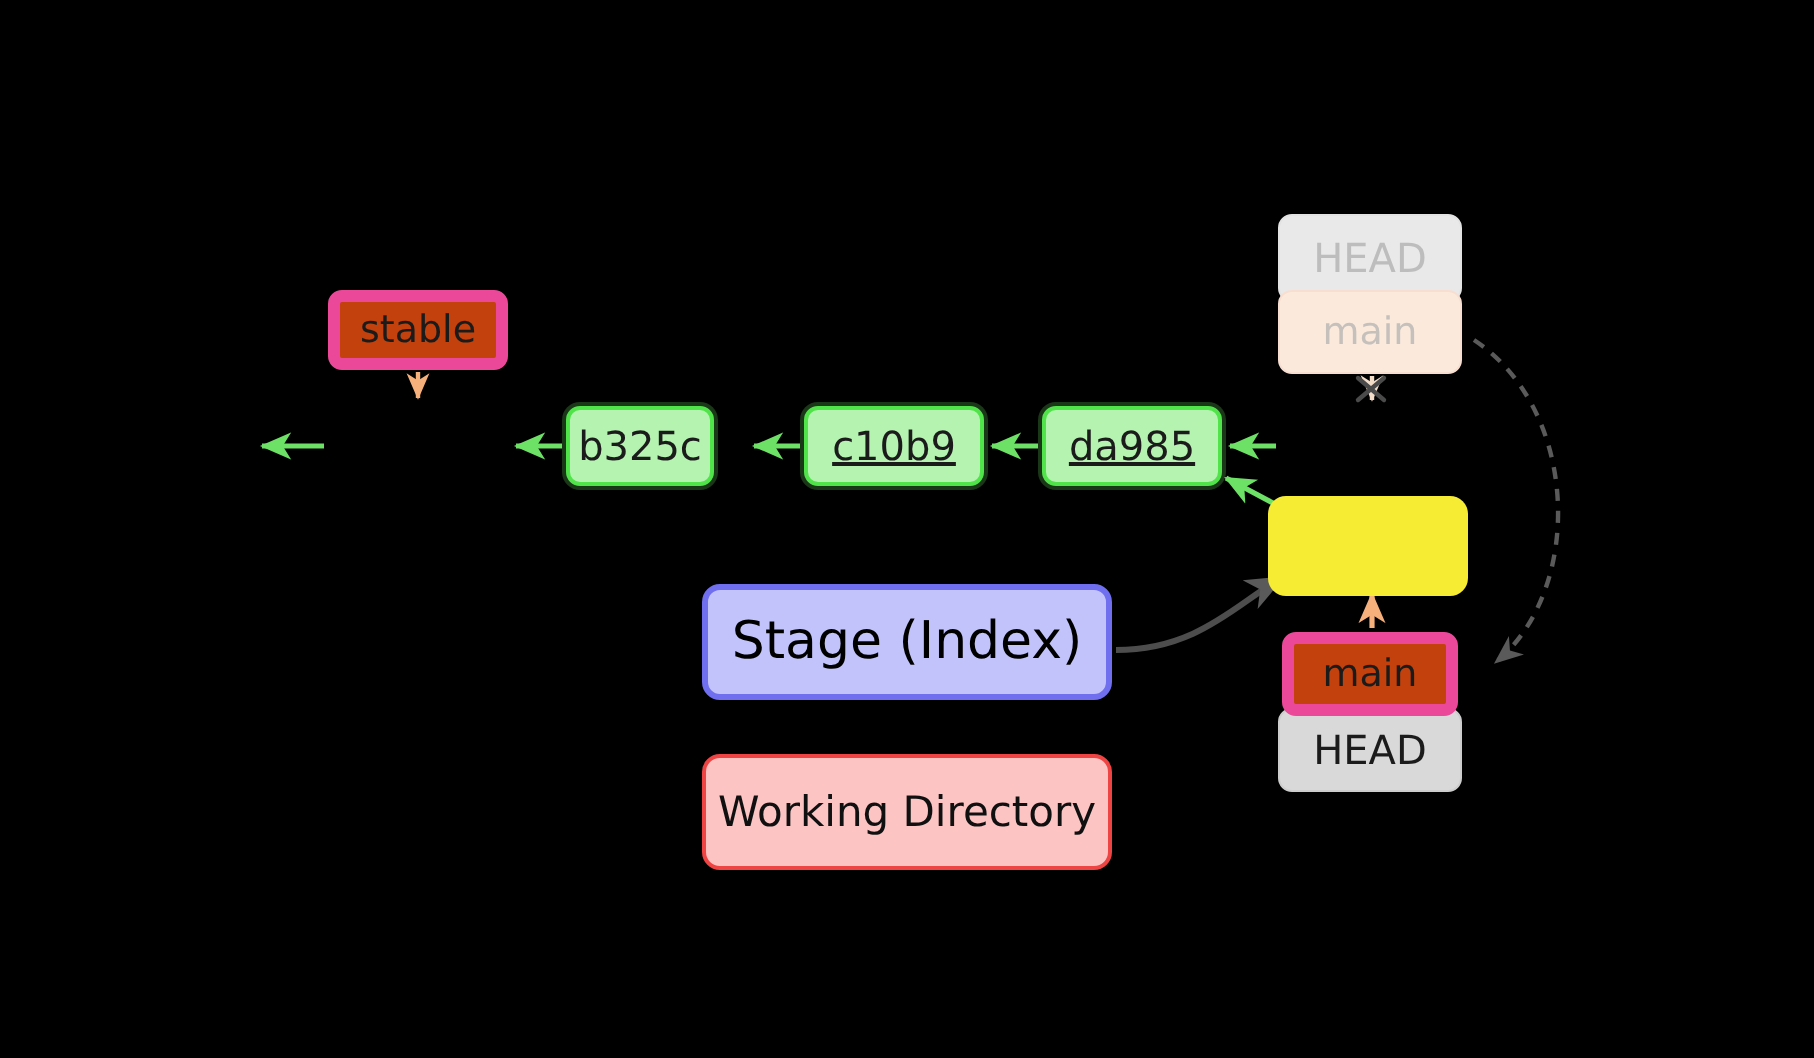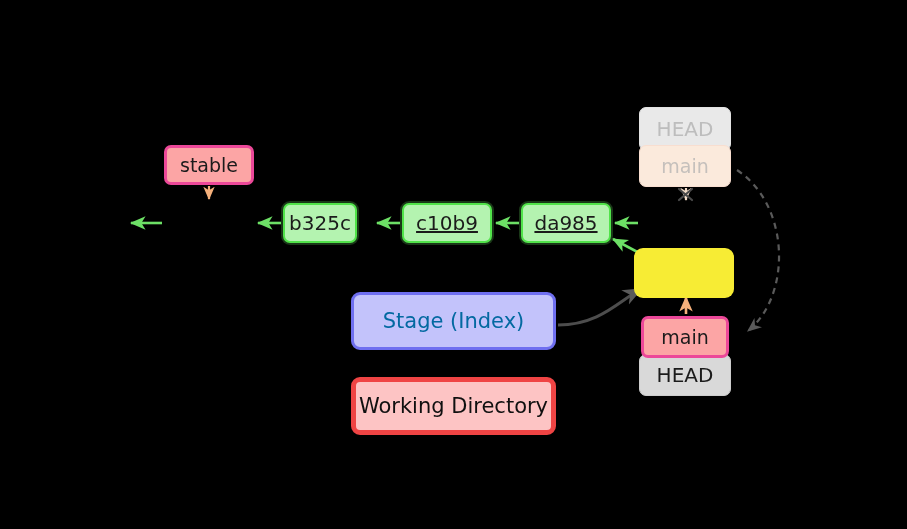--- a/index.html
+++ b/index.html
@@ -35,22 +35,22 @@
   
   .commit {
     background: #b4f3b0;
     border: 2.5px solid #51e34a;
     color: #1b1b1b;
     font-size: 20px;
     box-shadow: 0 0 0 2px rgba(120,255,110,0.22);
   }
   
   .branch {
-    background: #fca5a5;
-    border: 3px solid #ec4899;
+    background: #c2410c;
+    border: 6px solid #ec4899;
     color: #1b1b1b;
     font-size: 19px;
   }
   
   .headlbl {
     background: #d9d9d9;
     border: 1.5px solid #cdcdcd;
     color: #1b1b1b;
     font-size: 20px;
   }
@@ -64,27 +64,27 @@
   .ghost-branch {
     background: #fbeadc;
     border: 1.5px solid #f8ded0;
     color: #c5c0bc;
     font-size: 19px;
   }
   
   .stagebox {
     background: #c3c3fb;
     border: 3px solid #6f6ff0;
-    color: #0369a1;
-    font-size: 21px;
+    color: #000000;
+    font-size: 26px;
     border-radius: 9px;
   }
   .wdbox {
     background: #fdc4c4;
-    border: 5px solid #ef4444;
+    border: 2px solid #ef4444;
     color: #101010;
     font-size: 21px;
     border-radius: 9px;
   }
   
   .hl {
     position: absolute;
     background: #f7ec34;
     border-radius: 9px;
     z-index: 2;

